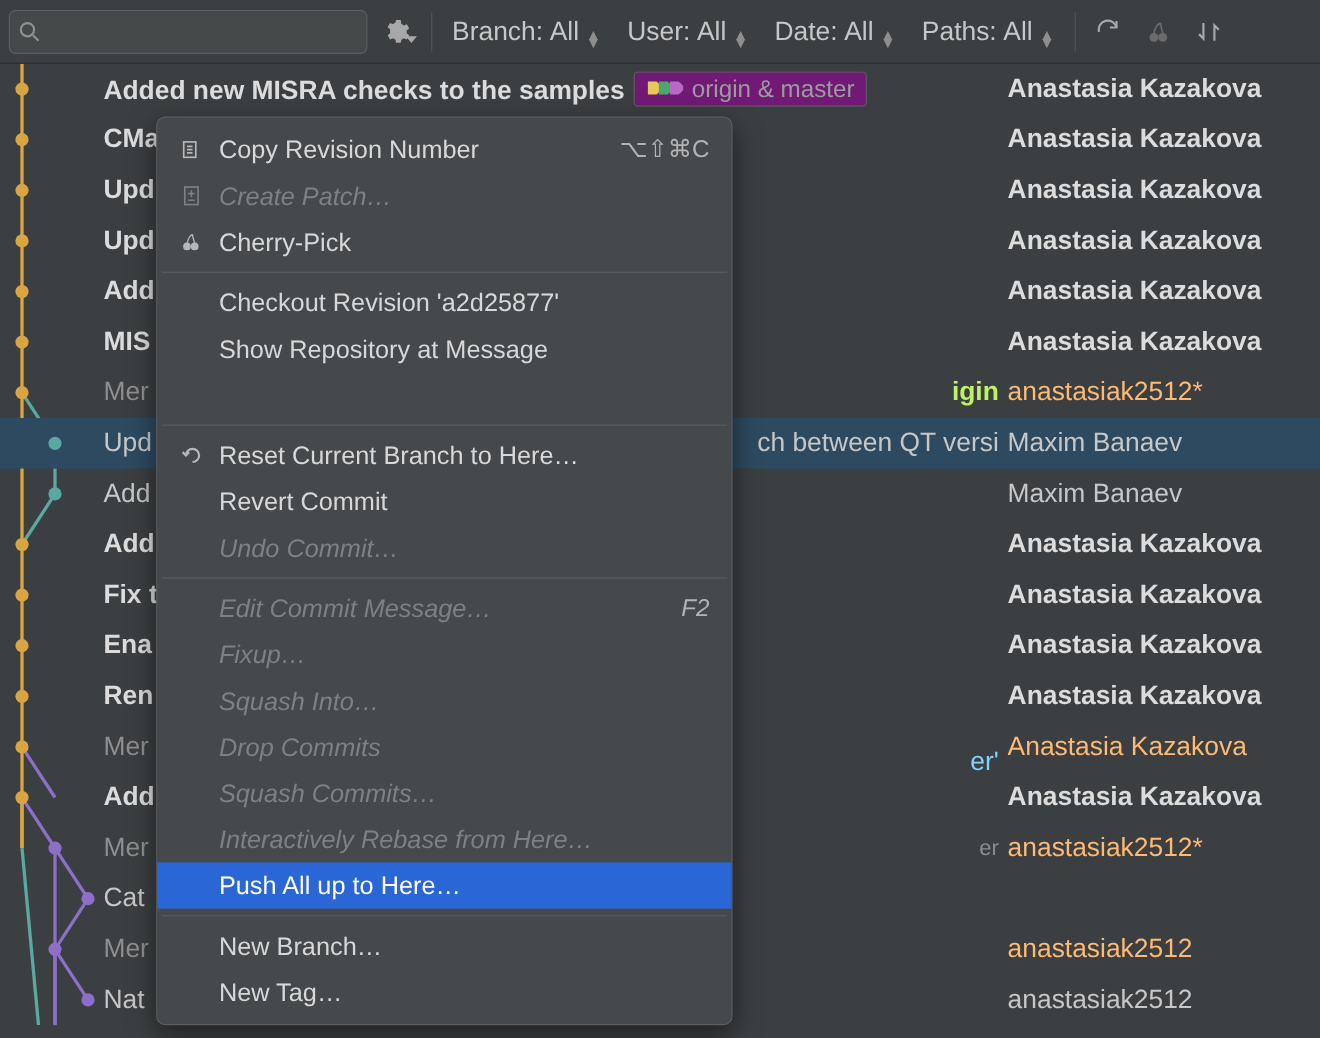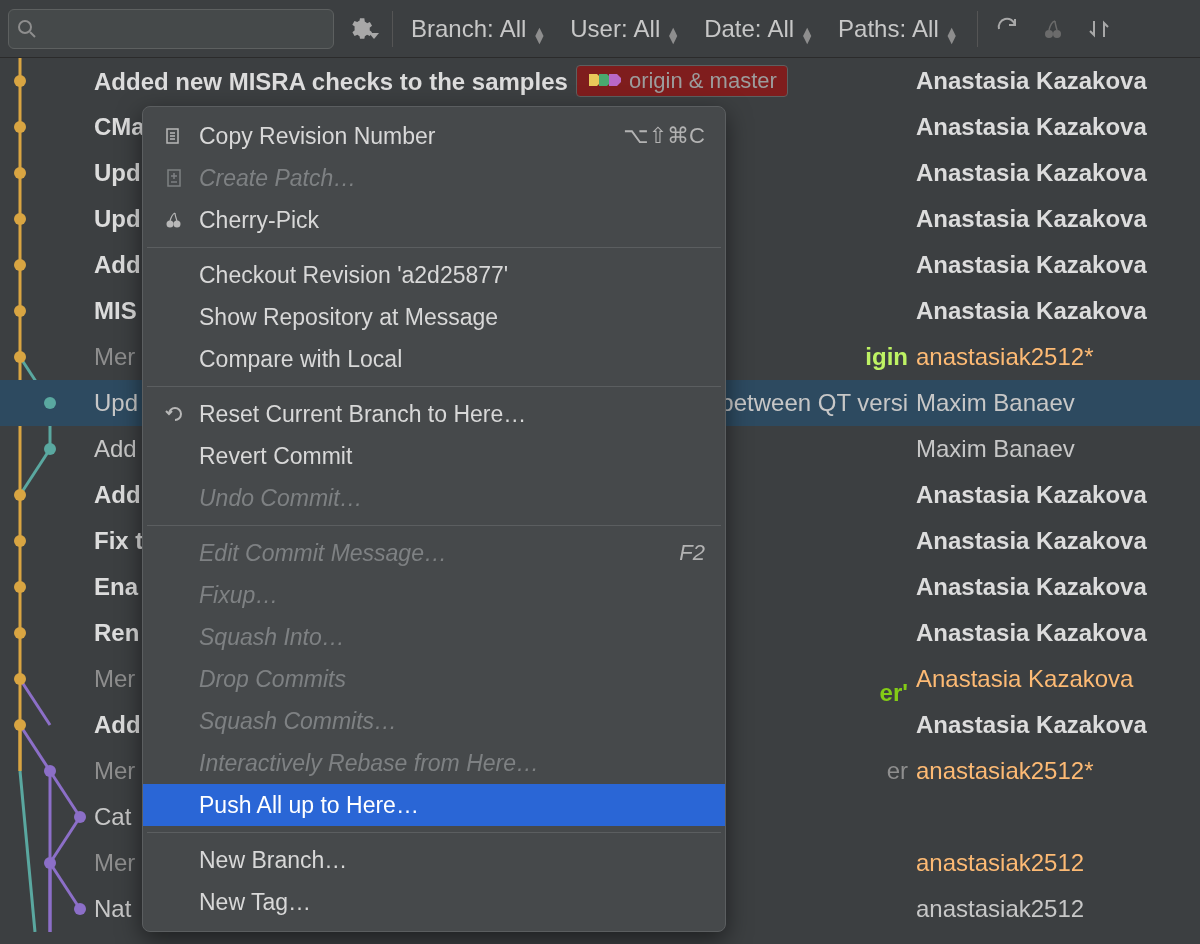--- a/index.html
+++ b/index.html
@@ -64,29 +64,29 @@
 .author-col { width: 284px; flex-shrink:0; font-weight:700; color:#dcdcdc; font-size:24px; white-space:nowrap; overflow:hidden;}
 .author-col.dim { color:#fdba74; font-weight:400; }
 .author-col.normal { font-weight:400; color:#c7c7c7;}
 
 
 .node { position:absolute; width:12px; height:12px; border-radius:50%; background:#d9a542; }
 .node.teal { background:#5aa8a0; }
 .node.purple { background:#8c6fc8; }
 
 
-.branch-tag { display:inline-flex; align-items:center; gap:4px; background:#7f1d1d; border:1px solid #5d6060; border-radius:4px; padding:2px 10px; margin-left:8px; color:#9c9c9c; font-size:22px; font-weight:400;}
+.branch-tag { display:inline-flex; align-items:center; gap:4px; background:#701a75; border:1px solid #5d6060; border-radius:4px; padding:2px 10px; margin-left:8px; color:#9c9c9c; font-size:22px; font-weight:400;}
 .branch-tag .bookmark { display:flex; }
 
 
 .context-menu {
   position: absolute;
   left: 142px;
   top: 106px;
-  width: 584px;
+  width: 524px;
   background: #46494b;
   border: 1px solid #5b5e60;
   border-radius: 8px;
   box-shadow: 0 8px 24px rgba(0,0,0,0.5);
   z-index: 100;
   padding: 8px 0;
 }
 .menu-item {
   height: 42px;
   display: flex;
@@ -287,36 +287,36 @@
         <div class="node" style="left: 14px; top: 17px;"></div>
       </div>
       <div class="msg-col">Ren</div>
       <div class="author-col">Anastasia Kazakova</div>
     </div>
     <div class="row">
       <div class="graph-col">
         <div class="node" style="left: 14px; top: 17px;"></div>
       </div>
       <div class="msg-col dim">Mer</div>
-      <div class=" dim" style="flex: 0 0 auto; padding-right: 8px; color: #84cc16; font-size: 24px; font-weight: 700; margin-top: 28px;"><span>er'</span></div>
+      <div class=" dim" style="flex: 0 0 auto; padding-right: 8px; color: #7dd3fc; font-size: 24px; font-weight: 400; margin-top: 28px;"><span>er'</span></div>
       <div class="author-col dim">Anastasia Kazakova</div>
     </div>
     <div class="row">
       <div class="graph-col">
         <div class="node" style="left: 14px; top: 17px;"></div>
       </div>
       <div class="msg-col">Add</div>
       <div class="author-col">Anastasia Kazakova</div>
     </div>
     <div class="row">
       <div class="graph-col">
         <div class="node purple" style="left: 44px; top: 17px;"></div>
       </div>
       <div class="msg-col dim">Mer</div>
-      <div class=" dim" style="flex: 0 0 auto; padding-right: 8px; color: rgb(142, 142, 142); font-size: 24px; font-weight: 400; margin-left: 40px;"><span>er</span></div>
+      <div class=" dim" style="flex: 0 0 auto; padding-right: 8px; color: rgb(142, 142, 142); font-size: 20px; font-weight: 400; margin-left: 40px;"><span>er</span></div>
       <div class="author-col dim">anastasiak2512*</div>
     </div>
     <div class="row">
       <div class="graph-col">
         <div class="node purple" style="left: 74px; top: 17px;"></div>
       </div>
       <div class="msg-col normal">Cat</div>
     </div>
     <div class="row">
       <div class="graph-col">
@@ -372,21 +372,20 @@
   <div class="menu-item">
     <span class="menu-icon"></span>
     <span class="menu-label">Checkout Revision 'a2d25877'</span>
   </div>
   <div class="menu-item">
     <span class="menu-icon"></span>
     <span class="menu-label">Show Repository at Message</span>
   </div>
   <div class="menu-item">
     <span class="menu-icon"></span>
-    <span class="menu-label">Compare with Local</span>
   </div>
   <div class="menu-sep"></div>
   <div class="menu-item">
     <span class="menu-icon">
         <svg width="20" height="20" viewBox="0 0 20 20" fill="none" stroke="#b8b8b8" stroke-width="2">
           <path d="M5 10a6 6 0 116 6"></path>
           <path d="M2 7l3 3 3-3"></path>
         </svg>
       </span>
     <span class="menu-label">Reset Current Branch to Here…</span>

